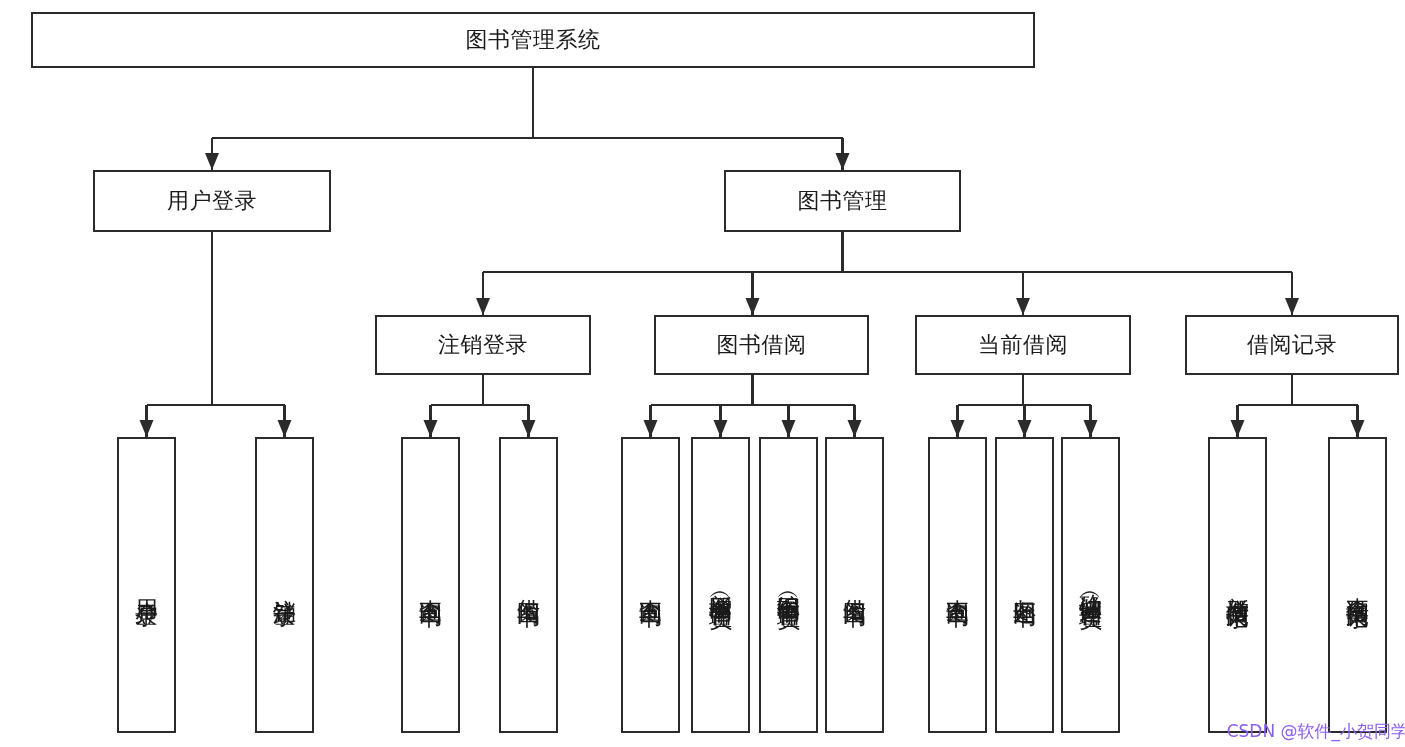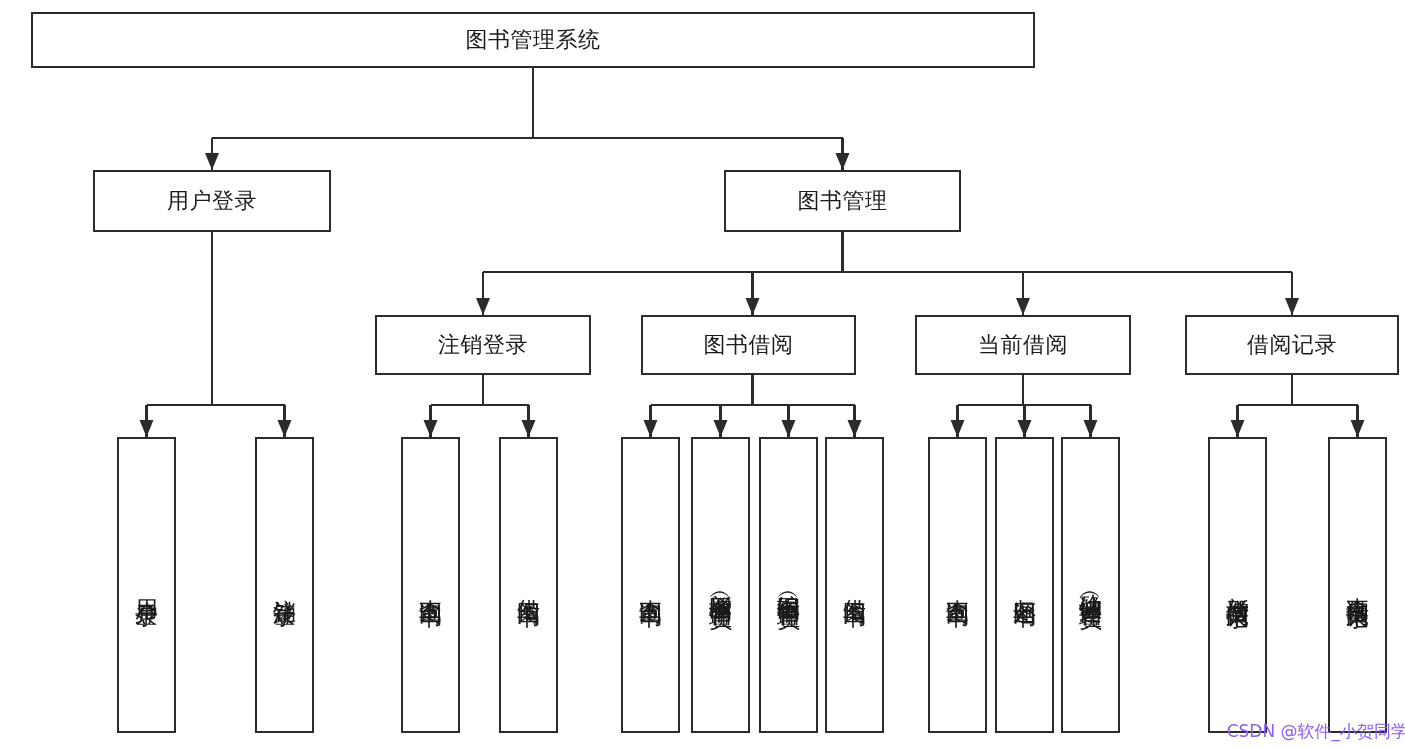--- a/index.html
+++ b/index.html
@@ -134,21 +134,21 @@
       </div>
       <div class="node-box node-horizontal" style="left: 80px; top: 170px; width: 238px; height: 62px; border-color: rgb(43, 43, 43); background: rgb(255, 255, 255);">
         <span class="node-label" style="color: rgb(26, 26, 26);">用户登录</span>
       </div>
       <div class="node-box node-horizontal" style="left: 711px; top: 170px; width: 237px; height: 62px; border-color: rgb(43, 43, 43); background: rgb(255, 255, 255);">
         <span class="node-label" style="color: rgb(26, 26, 26);">图书管理</span>
       </div>
       <div class="node-box node-horizontal" style="left: 362px; top: 315px; width: 216px; height: 60px; border-color: rgb(43, 43, 43); background: rgb(255, 255, 255);">
         <span class="node-label" style="color: rgb(26, 26, 26);">注销登录</span>
       </div>
-      <div class="node-box node-horizontal" style="left: 628px; top: 315px; width: 215px; height: 60px; border-color: rgb(43, 43, 43); background: rgb(255, 255, 255);">
+      <div class="node-box node-horizontal" style="left: 641px; top: 315px; width: 215px; height: 60px; border-color: rgb(43, 43, 43); background: rgb(255, 255, 255);">
         <span class="node-label" style="color: rgb(26, 26, 26);">图书借阅</span>
       </div>
       <div class="node-box node-horizontal" style="left: 902px; top: 315px; width: 216px; height: 60px; border-color: rgb(43, 43, 43); background: rgb(255, 255, 255);">
         <span class="node-label" style="color: rgb(26, 26, 26); text-align: center;">当前借阅</span>
       </div>
       <div class="node-box node-horizontal" style="left: 1172px; top: 315px; width: 214px; height: 60px; border-color: rgb(43, 43, 43); background: rgb(255, 255, 255);">
         <span class="node-label" style="color: rgb(26, 26, 26);">借阅记录</span>
       </div>
       <div class="node-box node-vertical" style="left: 104px; top: 437px; width: 59px; height: 296px; border-color: rgb(43, 43, 43); background: rgb(255, 255, 255);">
         <span class="node-label" style="color: rgb(26, 26, 26);">用户登录</span>

